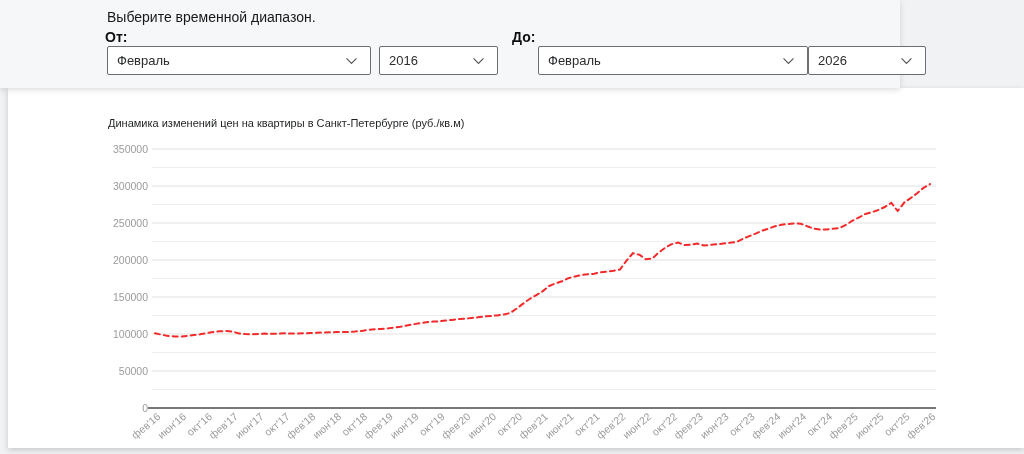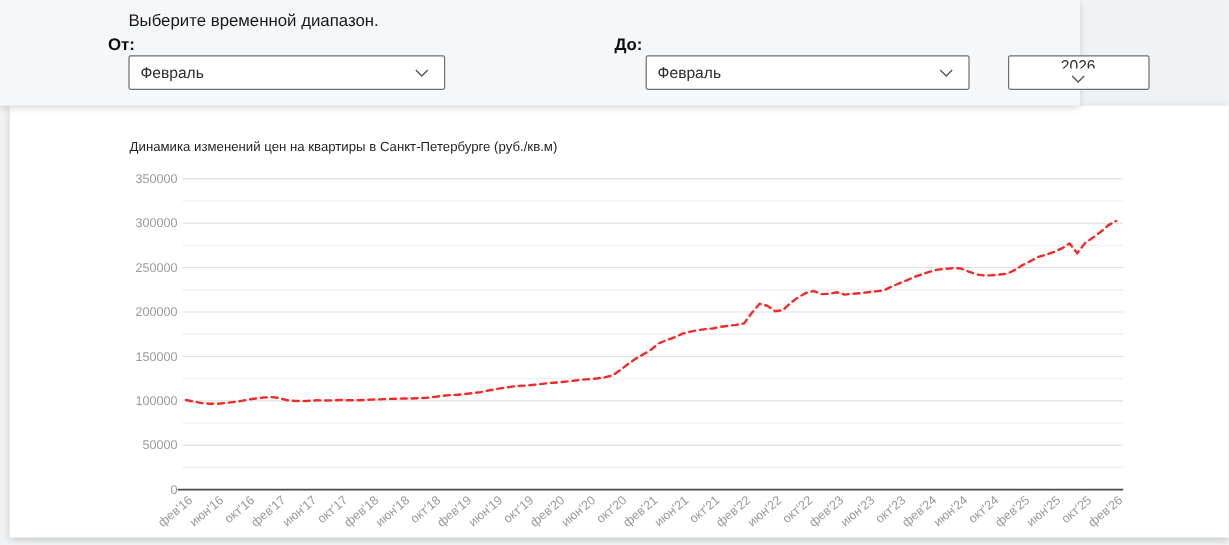--- a/index.html
+++ b/index.html
@@ -17,36 +17,36 @@
     z-index:3;
   }
   .heading {
     position:absolute; left:107px; top:9px;
     font-size:14px; color:#17181a;
   }
   .fieldlabel {
     position:absolute; top:29px;
     font-size:14px; font-weight:bold; color:#0e0f10;
   }
-  .lbl-from { left:90px; }
+  .lbl-from { left:105px; }
   .lbl-to   { left:512px; }
   .select {
     position:absolute; top:46px; height:29px;
     background:#fff;
     border:1px solid #6b6f73;
     border-radius:2px;
     display:flex; align-items:center;
     padding:0 10px 0 9px;
     font-size:13px; color:#2b2d2f;
     cursor:pointer;
   }
   .sel-month-from { left:107px; width:264px; }
   .sel-year-from  { left:379px; width:119px; }
   .sel-month-to   { left:538px; width:270px; }
-  .sel-year-to    { left:840px; width:118px;flex-direction:column; }
+  .sel-year-to    { left:808px; width:118px; }
   .select .val { flex:1 1 auto; overflow:hidden; white-space:nowrap; }
   .select svg { flex:0 0 auto; }
   .card {
     position:absolute; left:8px; top:88px; width:1016px; height:360px;
     background:#ffffff;
     box-shadow:0 2px 6px rgba(0,0,0,0.18);
     z-index:1;
   }
   .chart-title {
     position:absolute; left:108px; top:117px;
@@ -62,20 +62,26 @@
 <body>
 
 <div class="topbar">
   <div class="heading">Выберите временной диапазон.</div>
 
   <div class="fieldlabel lbl-from">От:</div>
   <div class="fieldlabel lbl-to">До:</div>
 
   <div class="select sel-month-from">
     <span class="val">Февраль</span>
+    <svg width="17" height="17" viewBox="0 0 24 24">
+        <path d="M5 9l7 7 7-7" fill="none" stroke="#55585b" stroke-width="1.7"></path>
+      </svg>
+  </div>
+  <div class="select sel-year-from">
+    <span class="val">2016</span>
     <svg width="17" height="17" viewBox="0 0 24 24">
         <path d="M5 9l7 7 7-7" fill="none" stroke="#55585b" stroke-width="1.7"></path>
       </svg>
   </div>
   <div class="select sel-month-to">
     <span class="val">Февраль</span>
     <svg width="17" height="17" viewBox="0 0 24 24">
         <path d="M5 9l7 7 7-7" fill="none" stroke="#55585b" stroke-width="1.7"></path>
       </svg>
   </div>

